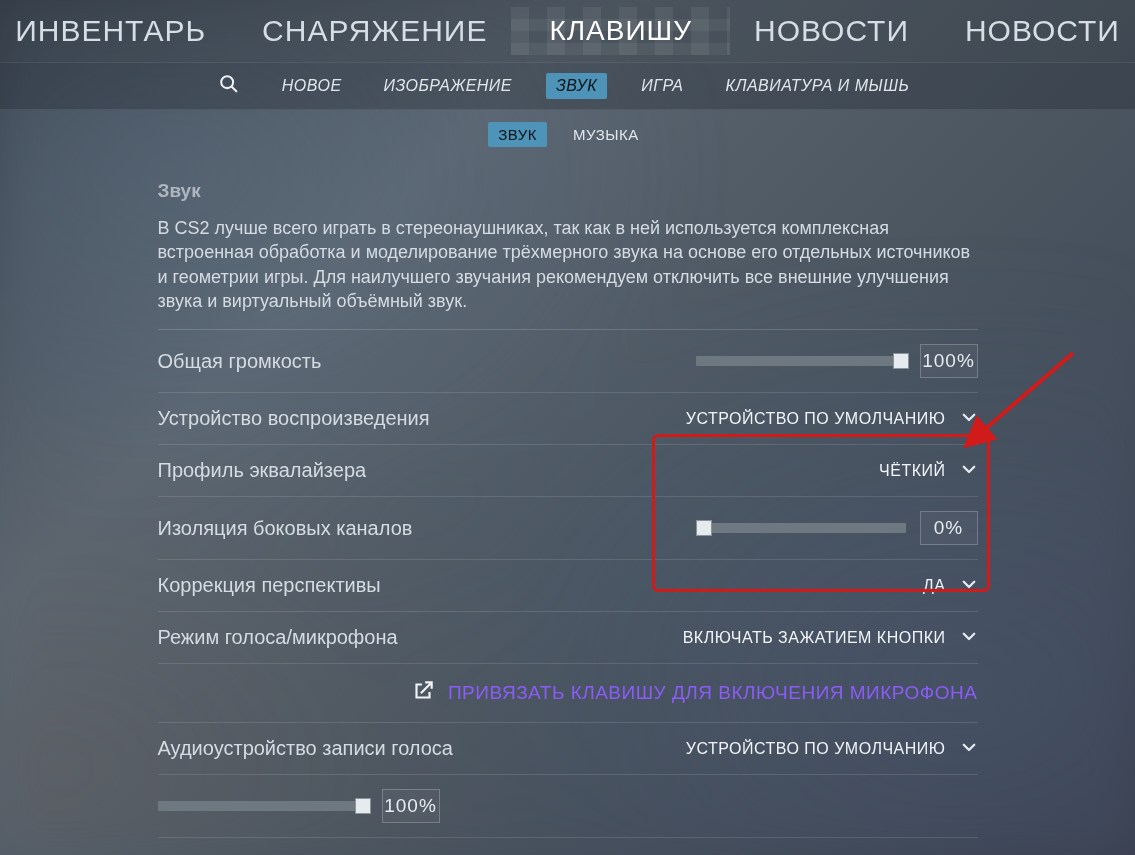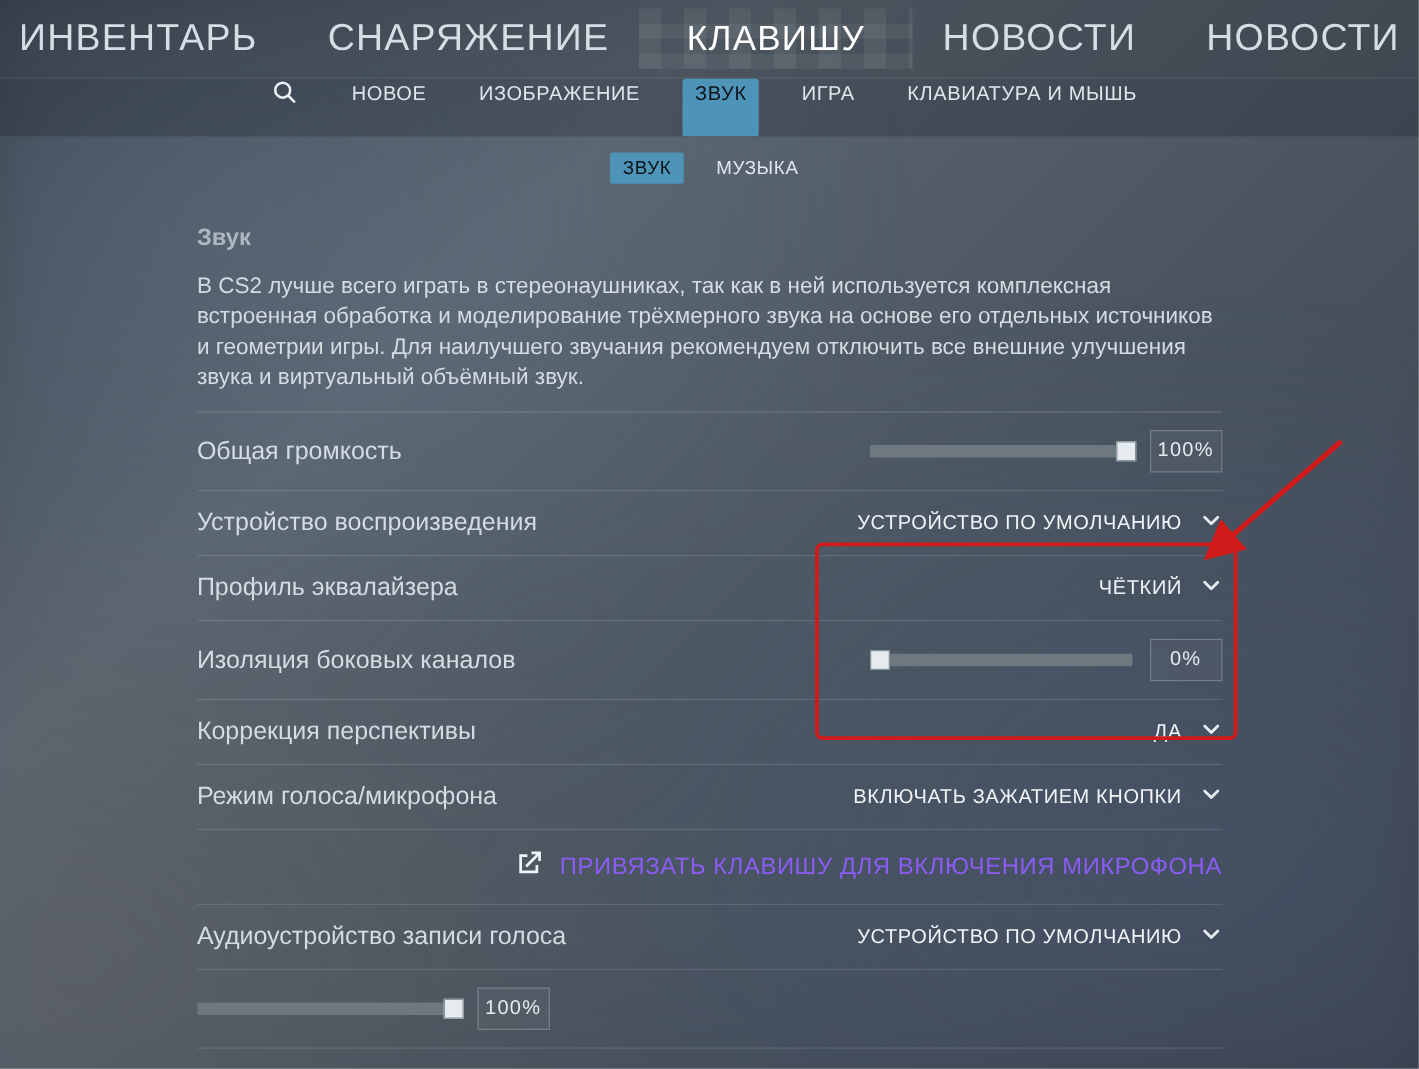--- a/index.html
+++ b/index.html
@@ -63,25 +63,27 @@
       repeating-linear-gradient(0deg, rgba(255,255,255,0.05) 0 12px, rgba(255,255,255,0) 12px 24px);
     z-index: -1;
   }
 
   
   .settings-tabs {
     position: relative;
     z-index: 2;
     height: 48px;
     display: flex;
+    align-items: center;
     justify-content: center;
     gap: 26px;
     border-top: 1px solid rgba(255,255,255,0.08);
     border-bottom: 1px solid rgba(255,255,255,0.08);
     background: rgba(20,25,30,0.25);
+    font-style: italic;
   }
   .settings-tabs .tab {
     font-family: Impact, "Arial Black", sans-serif;
     font-weight: normal;
     font-size: 16px;
     letter-spacing: 0.5px;
     color: #e0e6ec;
     cursor: pointer;
     padding: 4px 8px;
   }
@@ -180,21 +182,21 @@
   }
   .valbox {
     width: 58px;
     height: 34px;
     display: flex;
     align-items: center;
     justify-content: center;
     border: 1px solid rgba(255,255,255,0.22);
     background: rgba(255,255,255,0.04);
     font-family: Impact, "Arial Black", sans-serif;
-    font-size: 16px;
+    font-size: 19px;
     letter-spacing: 1px;
     color: #e6ebef;
   }
 
   .dropdown {
     display: flex;
     align-items: center;
     gap: 10px;
     cursor: pointer;
   }

